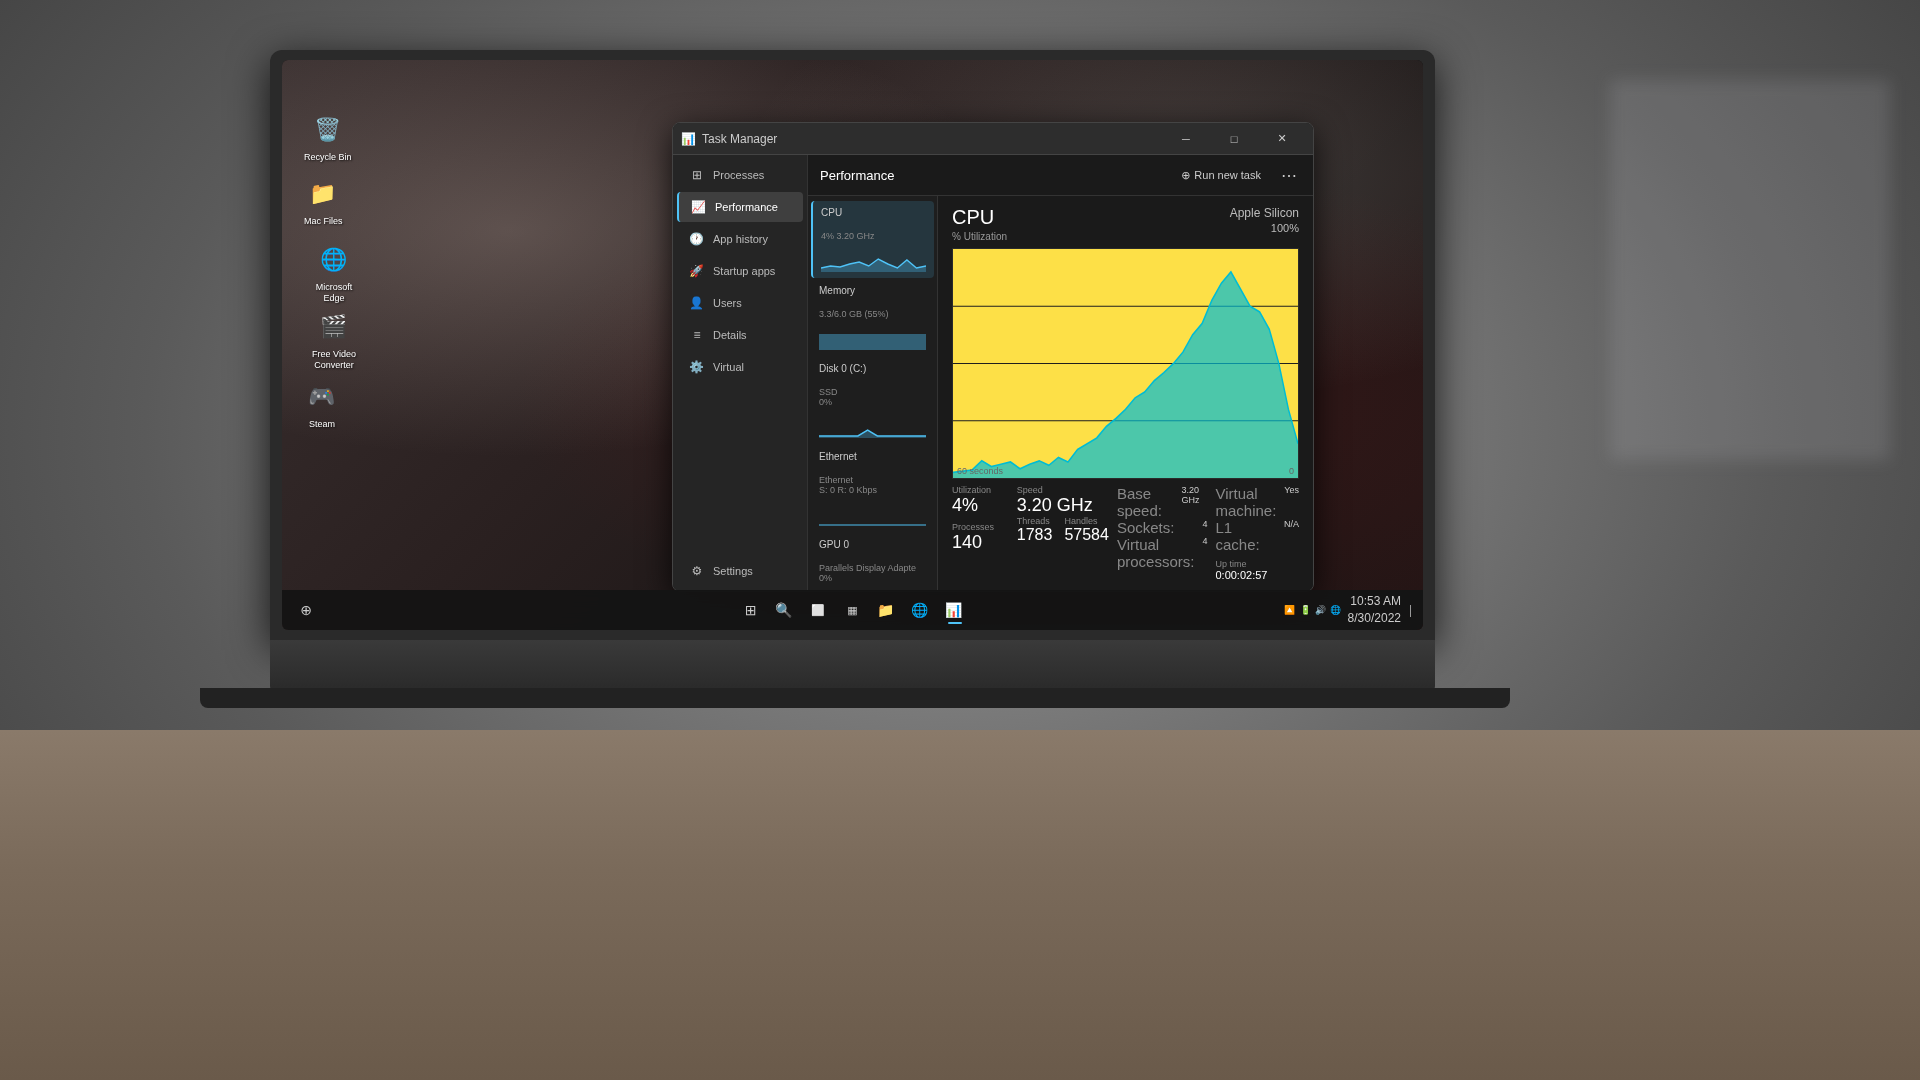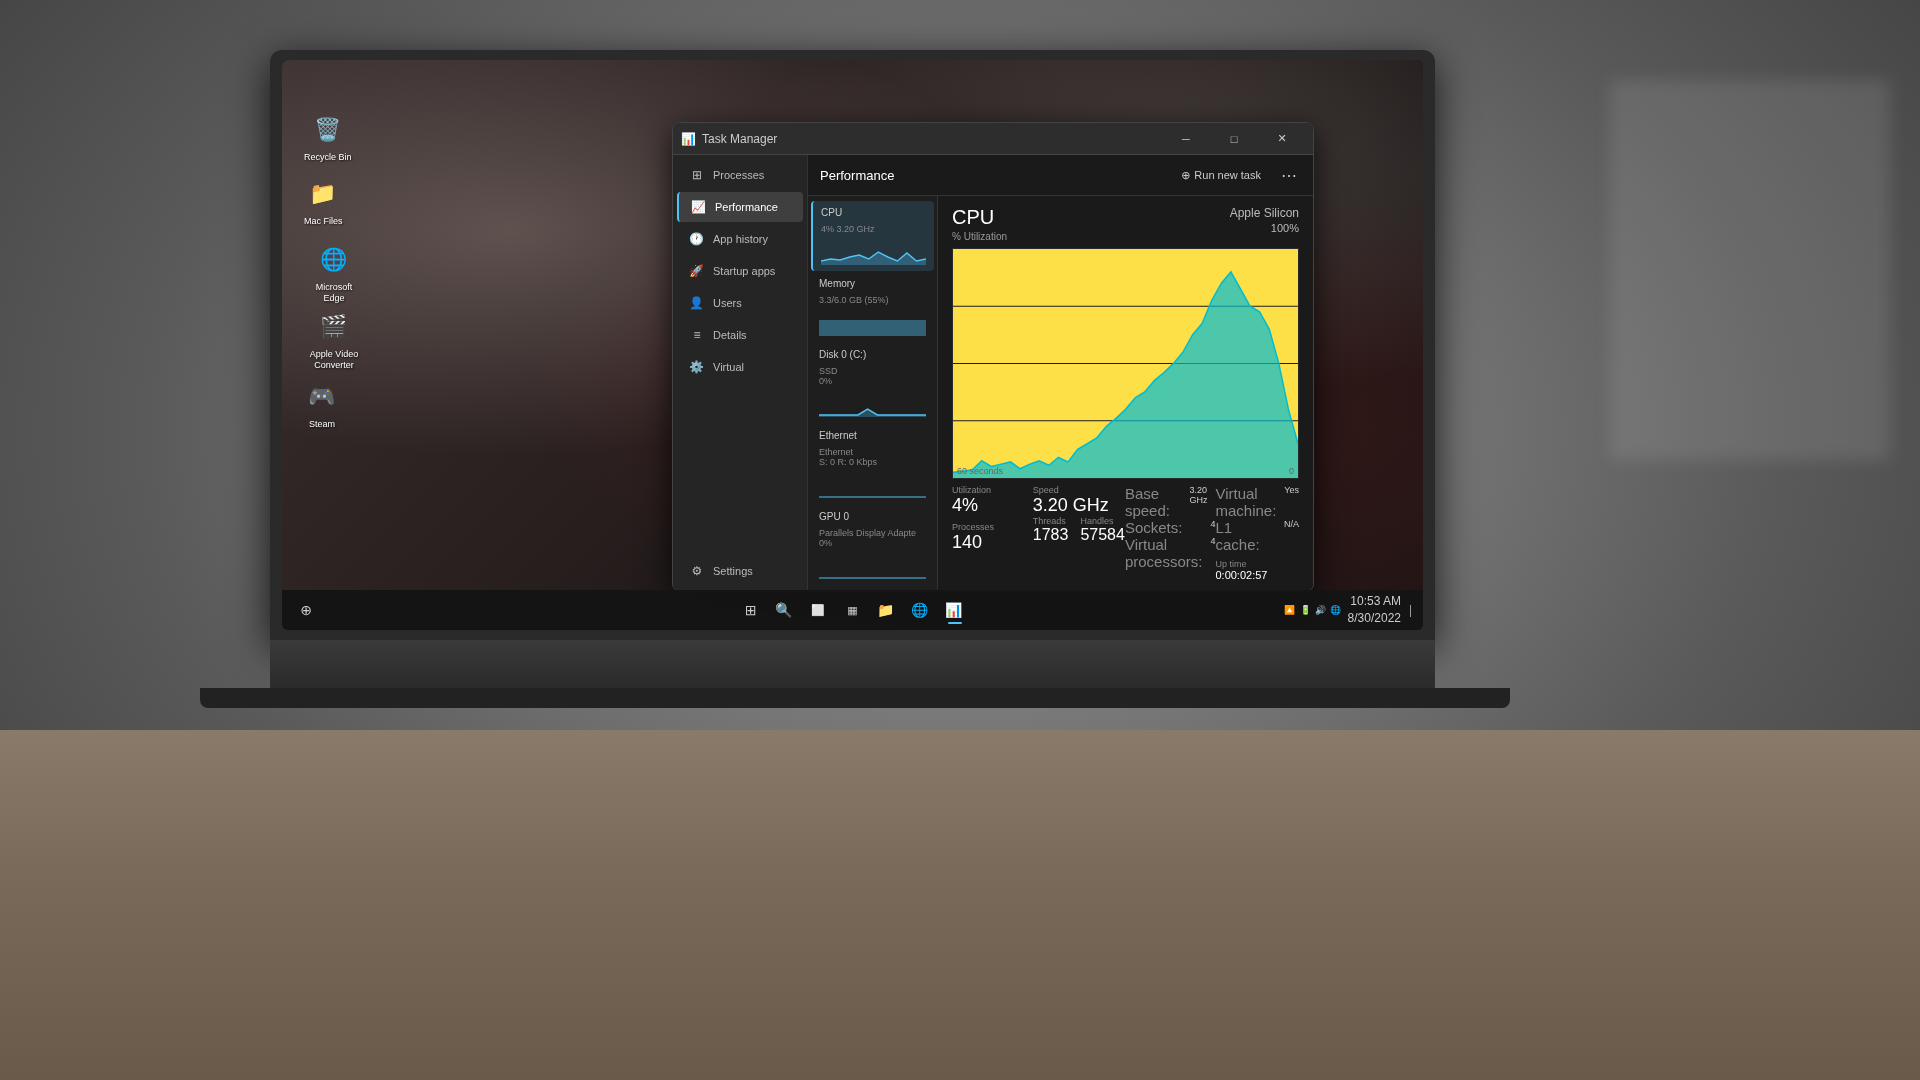--- a/index.html
+++ b/index.html
@@ -292,21 +292,21 @@
       padding: 4px 0;
     }
     .resource-item {
       padding: 6px 8px;
       cursor: pointer;
       border-radius: 4px;
       margin: 1px 3px;
     }
     .resource-item.active { background: rgba(79,195,247,0.15); border-left: 2px solid #4fc3f7; }
     .resource-name { color: #ccc; font-size: 10px; font-weight: 500; }
-    .resource-sub { color: #888; font-size: 9px; margin-top: 6px; }
+    .resource-sub { color: #888; font-size: 9px; margin-top: 13px; }
     .resource-mini-chart {
       width: 100%;
       height: 28px;
       margin-top: 3px;
       position: relative;
       overflow: hidden;
     }
 
     
     .detail-panel {
@@ -351,20 +351,21 @@
       bottom: 2px;
       right: 4px;
       color: #666;
       font-size: 9px;
     }
 
     
     .cpu-stats {
       display: grid;
       grid-template-columns: repeat(4, 1fr);
+      gap: 8px;
       font-size: 10px;
     }
     .stat-group { }
     .stat-label { color: #888; font-size: 9px; }
     .stat-value { color: #fff; font-size: 16px; font-weight: 500; }
     .stat-value.large { font-size: 18px; font-weight: 300; }
     .stat-row {
       display: flex;
       justify-content: space-between;
       gap: 8px;
@@ -429,21 +430,21 @@
       <div class="desktop-icon" style="top:112px;left:18px;">
         <div class="icon-img">📁</div>
         <div class="icon-label">Mac Files</div>
       </div>
       <div class="desktop-icon" style="top:178px;left:18px;">
         <div class="icon-img">🌐</div>
         <div class="icon-label">Microsoft Edge</div>
       </div>
       <div class="desktop-icon" style="top:245px;left:18px;">
         <div class="icon-img">🎬</div>
-        <div class="icon-label">Apple Video Converter</div>
+        <div class="icon-label">Free Video Converter</div>
       </div>
       <div class="desktop-icon" style="top:315px;left:18px;">
         <div class="icon-img">🎮</div>
         <div class="icon-label">Steam</div>
       </div>
 
       <div class="task-manager">
 
         <div class="titlebar">
           <span class="titlebar-icon">📊</span>

